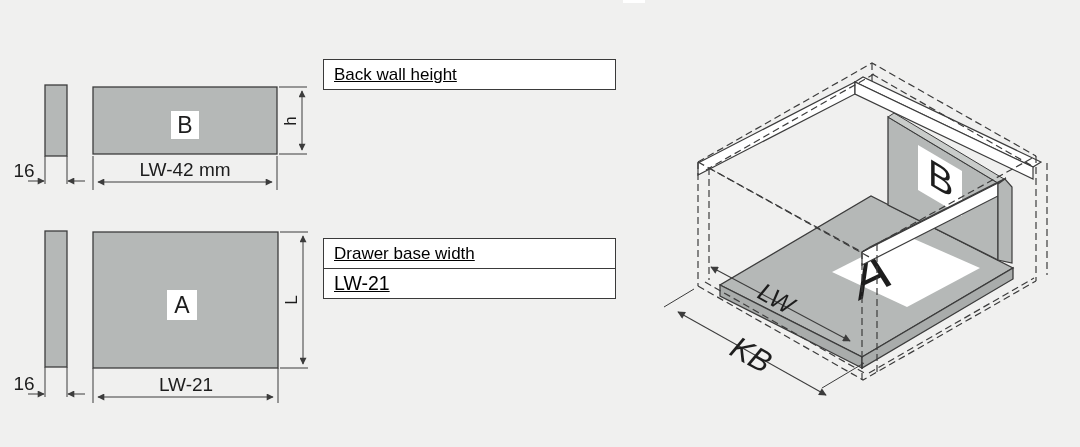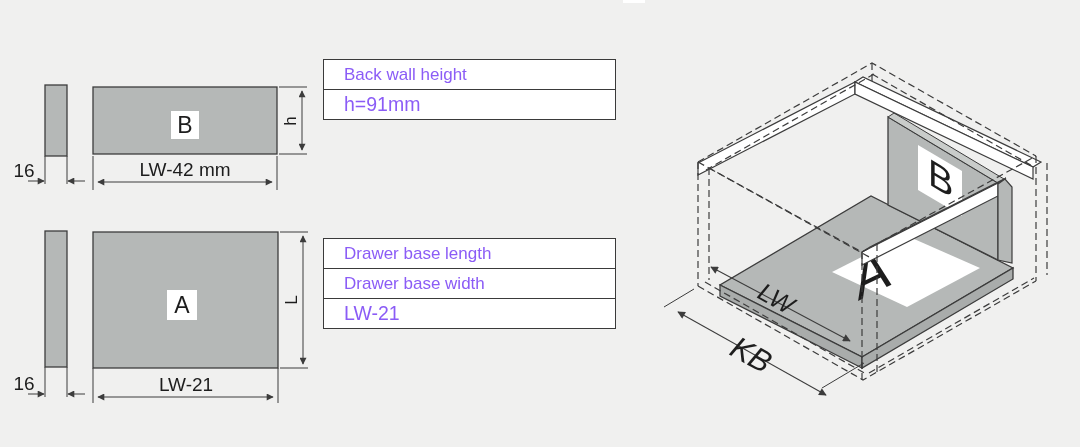--- a/index.html
+++ b/index.html
@@ -1,22 +1,22 @@
 <!DOCTYPE html>
 <html><head>
 <meta charset="utf-8">
 <style>
   html,body{margin:0;padding:0;background:#f0f0ef;}
   #stage{position:relative;width:1080px;height:447px;background:#f0f0ef;overflow:hidden;
          font-family:"Liberation Sans",sans-serif;}
   #lineart{position:absolute;left:0;top:0;}
   .spec-table{position:absolute;left:323px;width:291px;background:#ffffff;
               border:1.5px solid #3a3a3a;}
-  .spec-row{height:29px;display:flex;align-items:center;padding-left:20px;color:#8b5cf6;
-            background:#ffffff;}
+  .spec-row{height:29px;display:flex;align-items:center;padding-left:10px;color:#000000;
+            background:#ffffff;text-decoration:underline;}
   .spec-row + .spec-row{border-top:1.5px solid #3a3a3a;}
   .spec-row.lbl{font-size:17px;}
   .spec-row.val{font-size:19.5px;}
   #table-back-wall{top:59px;}
   #table-drawer-base{top:238px;}
   svg text{fill:#1d1d1d;}
   .dimtxt{font-size:19px;}
   .parttxt{font-size:23px;}
   .rottxt{font-size:17px;}
   .isodim{font-size:25px;font-style:italic;}
@@ -142,22 +142,20 @@
         <path d="M694 289 L664 307"></path>
         <path d="M864 363 L822 388"></path>
       </g>
       <path d="M678 312 L826 395" stroke="#3c3c3c" stroke-width="1.1" fill="none" marker-start="url(#ah)" marker-end="url(#ah)"></path>
       <text class="isodim kb" transform="translate(746,364) rotate(29)" text-anchor="middle">KB</text>
     </g>
   </svg>
 
   <div id="table-back-wall" class="spec-table">
     <div class="spec-row lbl">Back wall height</div>
-    <div class="spec-row val">h=91mm</div>
   </div>
 
   <div id="table-drawer-base" class="spec-table">
-    <div class="spec-row lbl">Drawer base length</div>
     <div class="spec-row lbl">Drawer base width</div>
     <div class="spec-row val">LW-21</div>
   </div>
 
 </div>
 
 </body></html>

